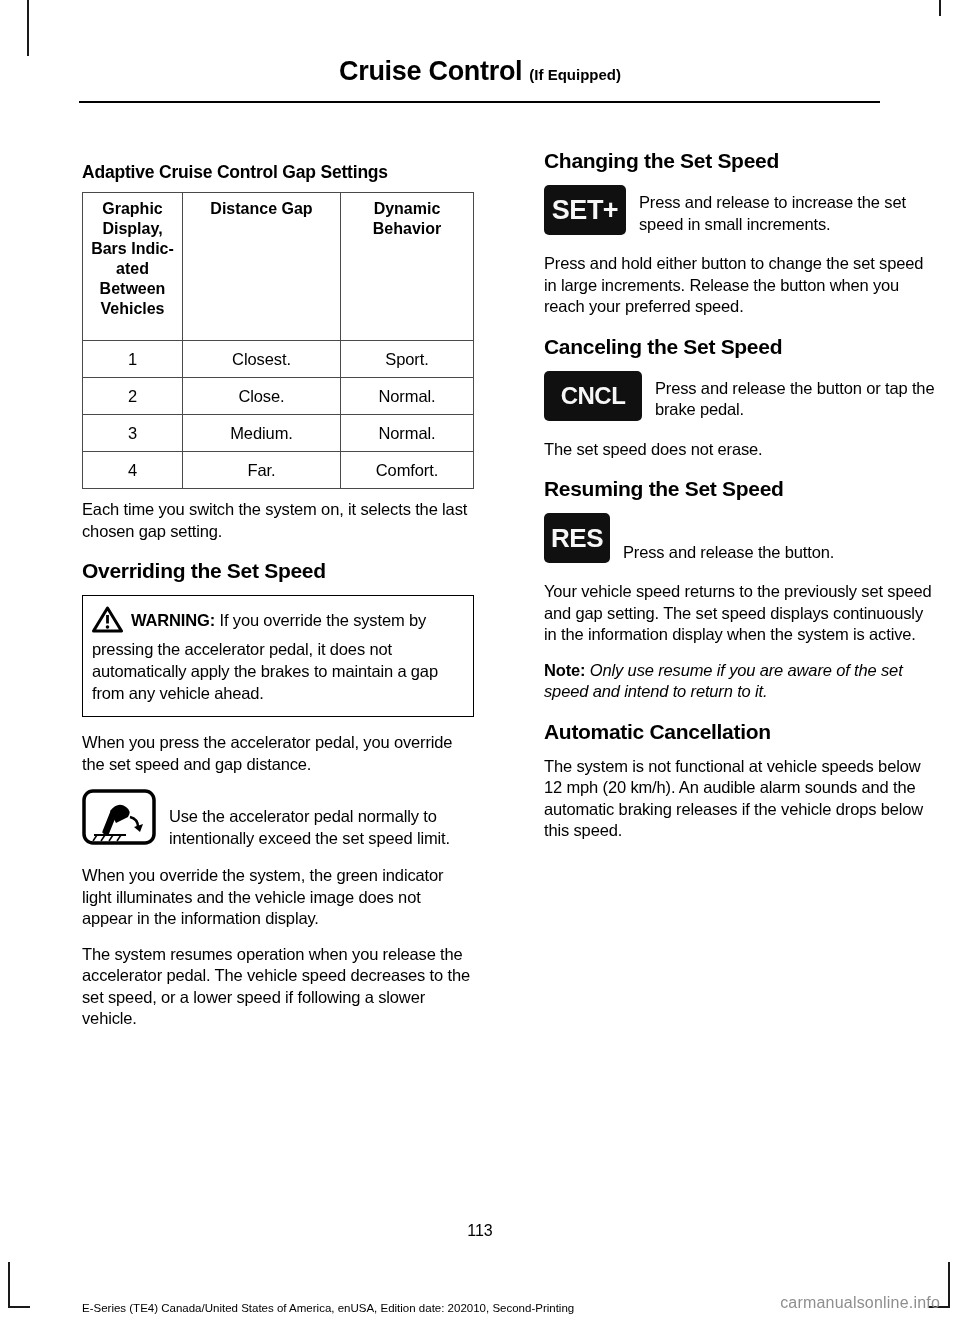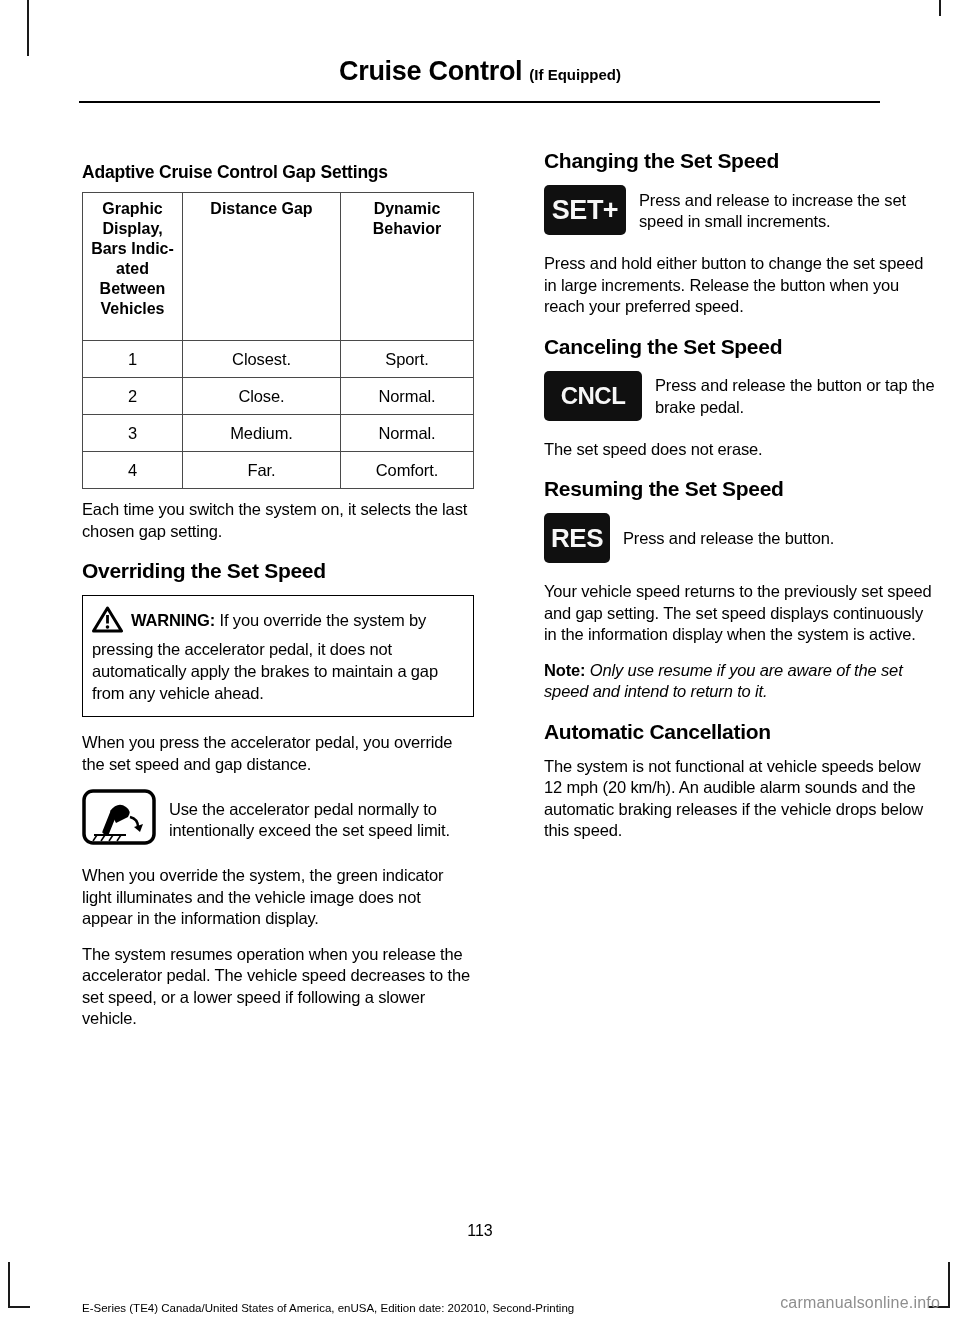--- a/index.html
+++ b/index.html
@@ -34,21 +34,21 @@
   .gap-table th, .gap-table td { border:1px solid #4a4a4a; }
   .gap-table th { font-size:16px; font-weight:bold; line-height:20px; vertical-align:top; text-align:center; padding:6px 4px 10px; }
   .gap-table thead tr { height:148px; }
   .gap-table td { height:37px; text-align:center; font-size:16.5px; letter-spacing:-0.1px; }
 
   
   .warning-box { border:1.5px solid #000; padding:10px 10px 12px 9px; margin:2px 0 15px; font-size:16.5px; line-height:22px; letter-spacing:-0.15px; }
   .warn-icon { display:inline-block; vertical-align:-7px; margin-right:8px; }
 
   
-  .icon-row { display:flex; align-items:center; gap:13px; margin:0 0 18px; }
+  .icon-row { display:flex; align-items:flex-end; gap:13px; margin:0 0 18px; }
   .icon-row .row-text { font-size:16.5px; line-height:21.5px; letter-spacing:-0.15px; padding-top:2px; max-width:288px; }
 
   .btn-img { flex:0 0 auto; background:#101010; color:#f7f7f7; border-radius:5px; display:flex; align-items:center; justify-content:center; font-weight:bold; letter-spacing:-0.5px; }
   .btn-set { width:82px; height:50px; font-size:27px; }
   .btn-cncl { width:98px; height:50px; font-size:24px; }
   .btn-res { width:66px; height:50px; font-size:26px; }
 
   .pedal-wrap { flex:0 0 auto; }
 
   

